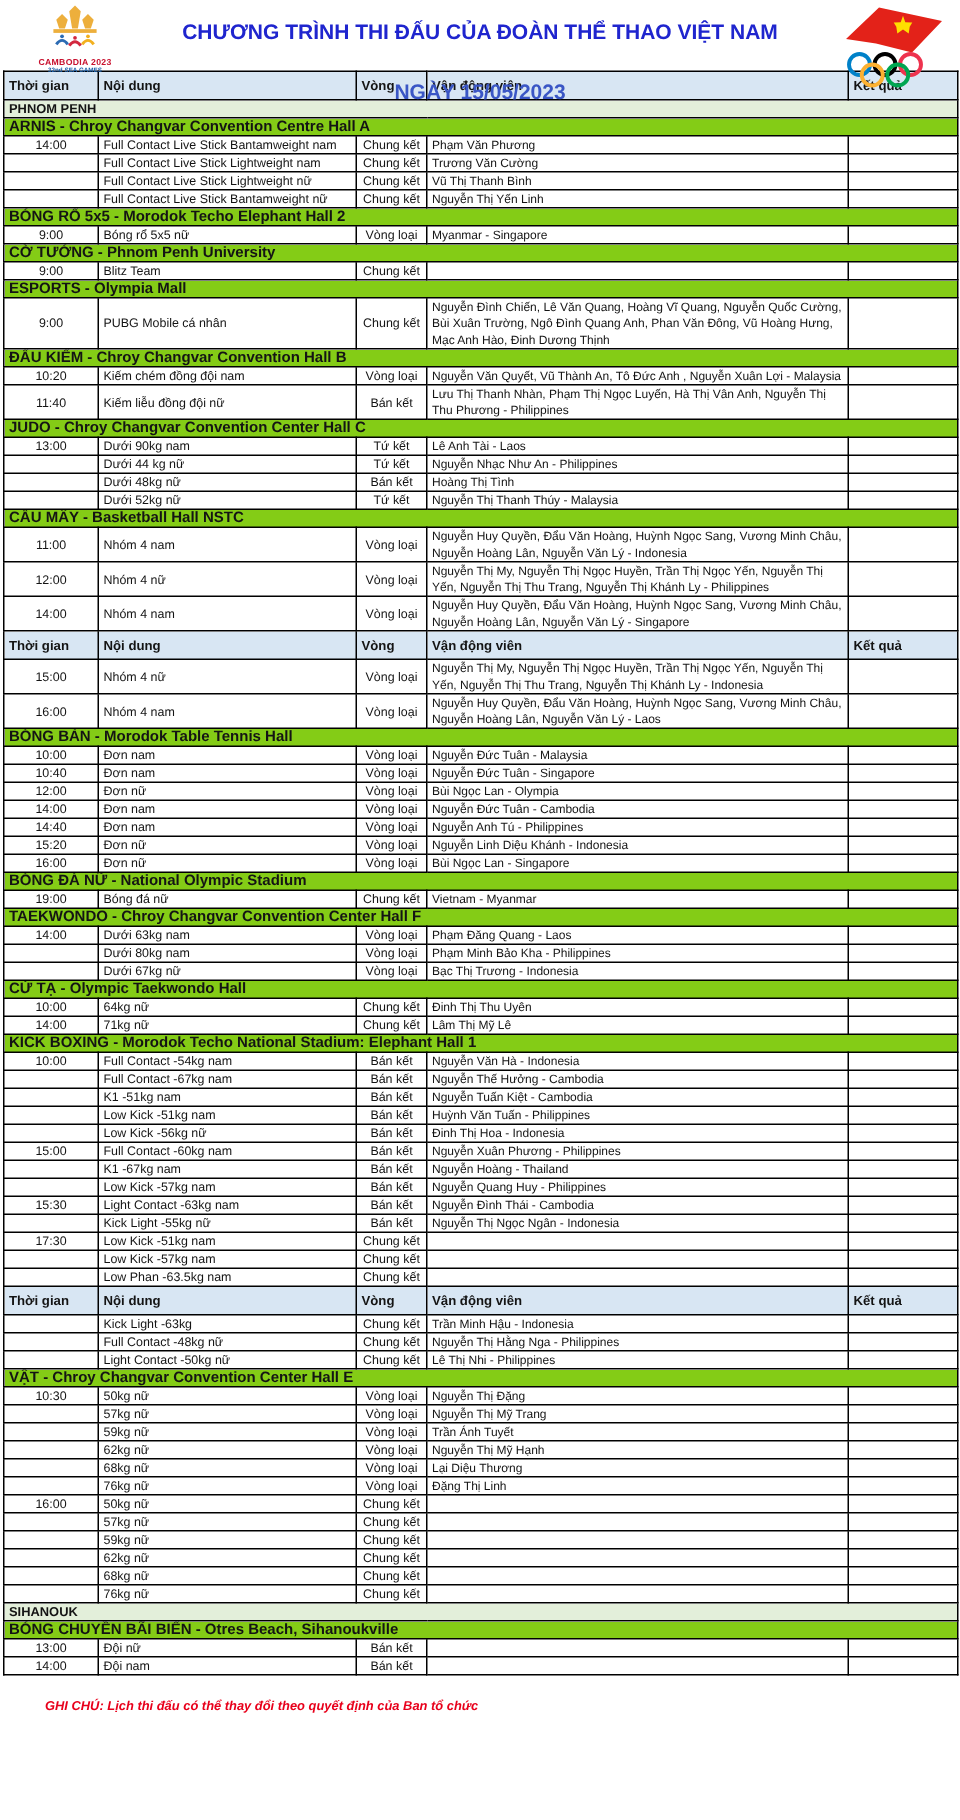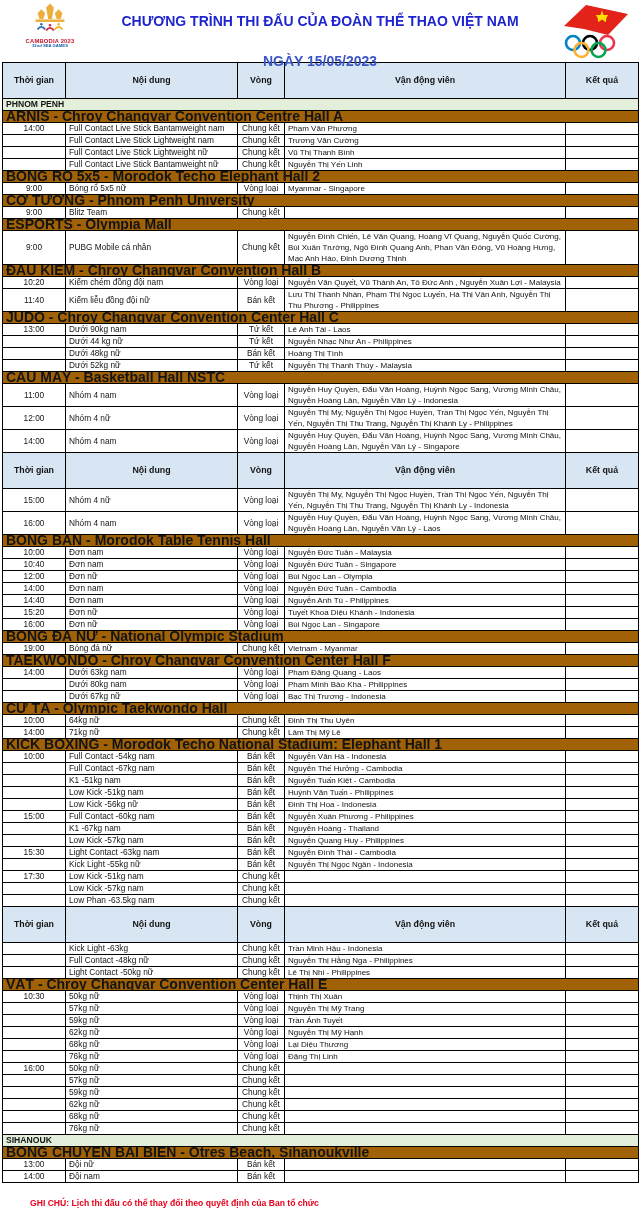--- a/index.html
+++ b/index.html
@@ -1,37 +1,37 @@
 <!DOCTYPE html>
 <html lang="vi" style="--title-blue: #1F25CE; --date-blue: #3A56C5; --head-bg: #D8E6F3; --city-bg: #E3EFDA; --note-red: #E8001B; --flag-red: #E32219; --star-yellow: #FFDE00;"><head>
 <meta charset="utf-8">
 <style>
   *{box-sizing:border-box}
   html,body{margin:0;padding:0;background:#fff}
   .page{width:640px;min-height:1213px;background:#fff;font-family:"Liberation Sans",sans-serif;position:relative;overflow:hidden}
   
-  .hdr{position:relative;height:62px}
+  .hdr{position:relative;height:47px}
   .logo-left{position:absolute;left:14px;top:3px;width:72px;text-align:center;line-height:1.1}
   .logo-title{font-size:5.8px;font-weight:bold;color:#C8102E;letter-spacing:.2px;margin-top:1px}
   .logo-sub{font-size:4.2px;font-weight:bold;color:#1B5FAA}
   .hdr-center{text-align:center;margin:0 95px;padding-top:13px}
   .title{font-size:14px;font-weight:bold;color:var(--title-blue,#1F25CE);white-space:nowrap}
   .date{font-size:14px;font-weight:bold;color:var(--date-blue,#3A56C5);margin-top:24px}
   .logo-right{position:absolute;right:8px;top:2px}
   
   table.sched{border-collapse:collapse;width:636px;margin:0 2px;table-layout:fixed;border:1.5px solid #000}
   .sched td{border:1px solid #000;padding:0 3px;font-size:8.3px;line-height:11px;height:12px;color:#141414;vertical-align:middle;overflow:hidden}
-  .sched tr.head td{background:var(--head-bg,#D8E6F3);font-weight:bold;text-align:center;font-size:8.8px;height:36px}
+  .sched tr.head td{background:var(--head-bg,#D8E6F3);font-weight:bold;text-align:left;font-size:8.8px;height:19px}
   .sched tr.city td{background:var(--city-bg,#E3EFDA);font-weight:bold;font-size:8.6px}
-  .sched tr.venue td{background:#a16207;font-weight:bold;font-size:14px}
+  .sched tr.venue td{background:#84cc16;font-weight:bold;font-size:10px}
   .sched td.c0{text-align:center}
   .sched td.c2{text-align:center}
   .sched td.c3{font-size:8px}
   
-  .note{margin:15px 0 0 30px;color:var(--note-red,#E8001B);font-size:8.6px;font-weight:bold;}
+  .note{margin:15px 0 0 30px;color:var(--note-red,#E8001B);font-size:8.6px;font-weight:bold;font-style:italic}
 </style>
 </head>
 <body>
 
 <div class="page">
 
   <div class="hdr">
 
     <div class="logo-left">
       <svg width="48" height="30" viewBox="0 0 50 30" aria-hidden="true">
@@ -281,21 +281,21 @@
           <td class="c0">14:40</td>
           <td class="c1">Đơn nam</td>
           <td class="c2">Vòng loại</td>
           <td class="c3">Nguyễn Anh Tú - Philippines</td>
           <td class="c4"></td>
         </tr>
         <tr class="m">
           <td class="c0">15:20</td>
           <td class="c1">Đơn nữ</td>
           <td class="c2">Vòng loại</td>
-          <td class="c3">Tuyết Khoa Diệu Khánh - Indonesia</td>
+          <td class="c3">Nguyễn Linh Diệu Khánh - Indonesia</td>
           <td class="c4"></td>
         </tr>
         <tr class="m">
           <td class="c0">16:00</td>
           <td class="c1">Đơn nữ</td>
           <td class="c2">Vòng loại</td>
           <td class="c3">Bùi Ngọc Lan - Singapore</td>
           <td class="c4"></td>
         </tr>
         <tr class="venue">
@@ -471,21 +471,21 @@
           <td class="c3">Lê Thị Nhi - Philippines</td>
           <td class="c4"></td>
         </tr>
         <tr class="venue">
           <td colspan="5">VẬT - Chroy Changvar Convention Center Hall E</td>
         </tr>
         <tr class="m">
           <td class="c0">10:30</td>
           <td class="c1">50kg nữ</td>
           <td class="c2">Vòng loại</td>
-          <td class="c3">Thịnh Thị Xuân</td>
+          <td class="c3">Nguyễn Thị Đặng</td>
           <td class="c4"></td>
         </tr>
         <tr class="m">
           <td class="c0"></td>
           <td class="c1">57kg nữ</td>
           <td class="c2">Vòng loại</td>
           <td class="c3">Nguyễn Thị Mỹ Trang</td>
           <td class="c4"></td>
         </tr>
         <tr class="m">

